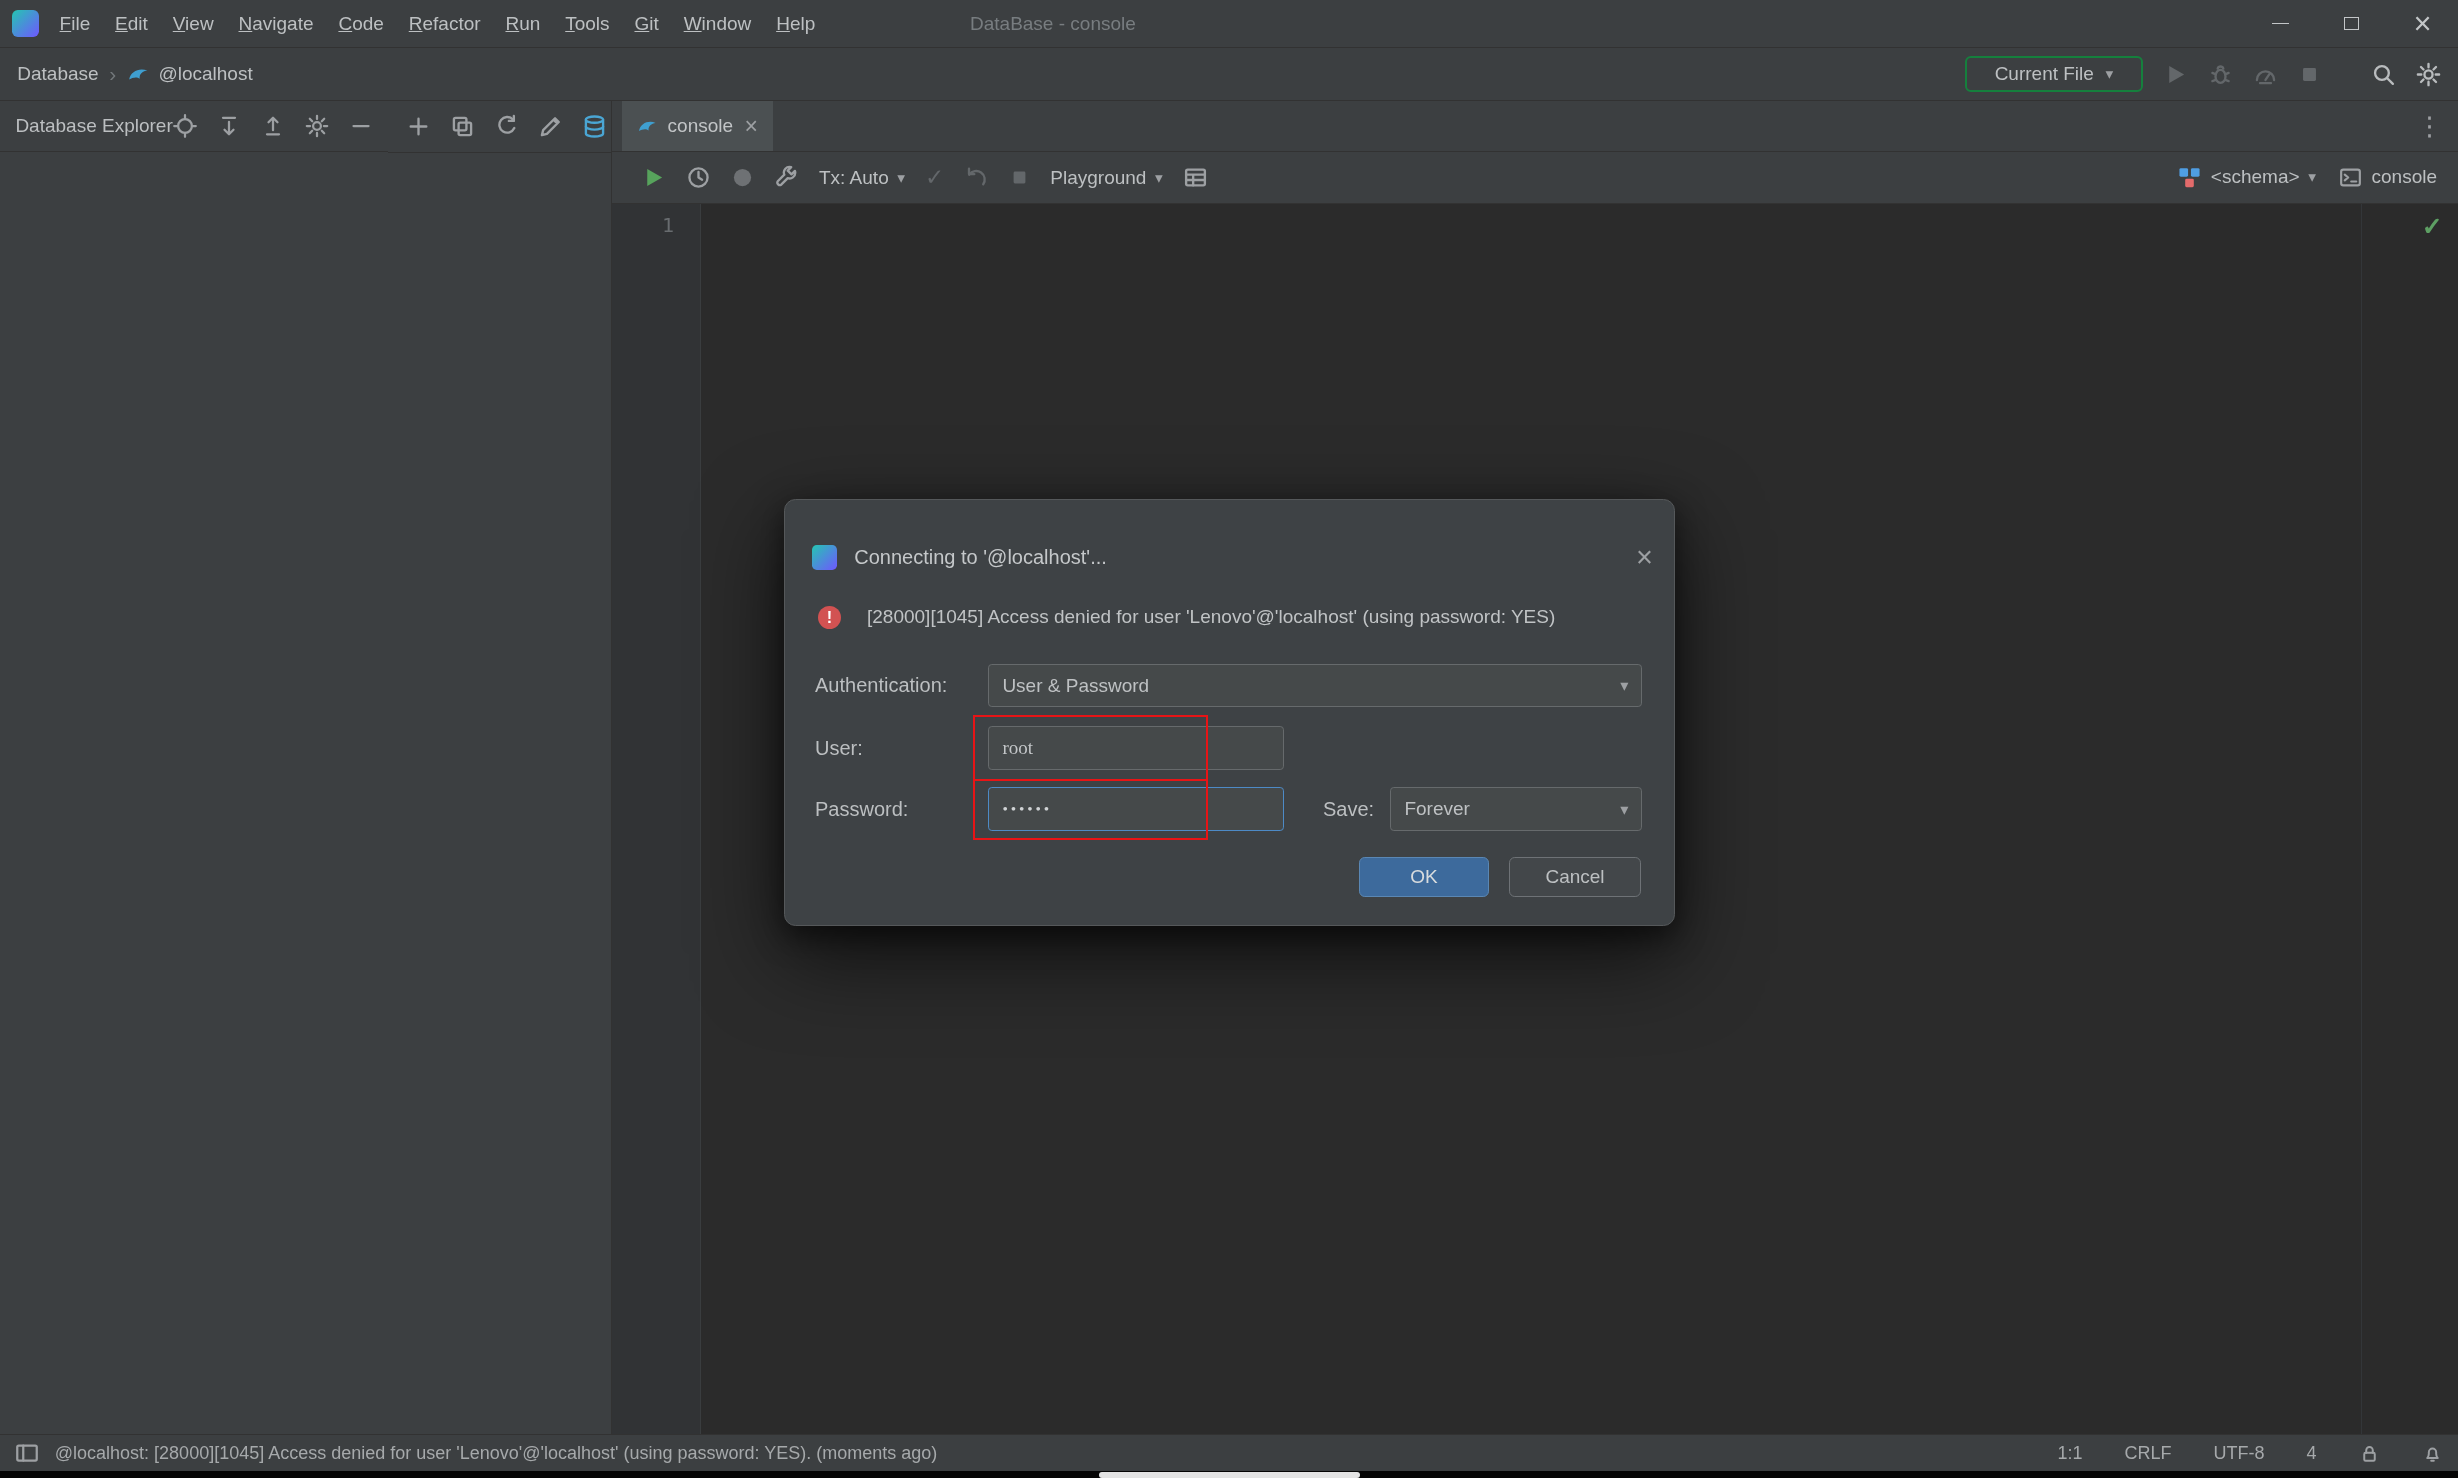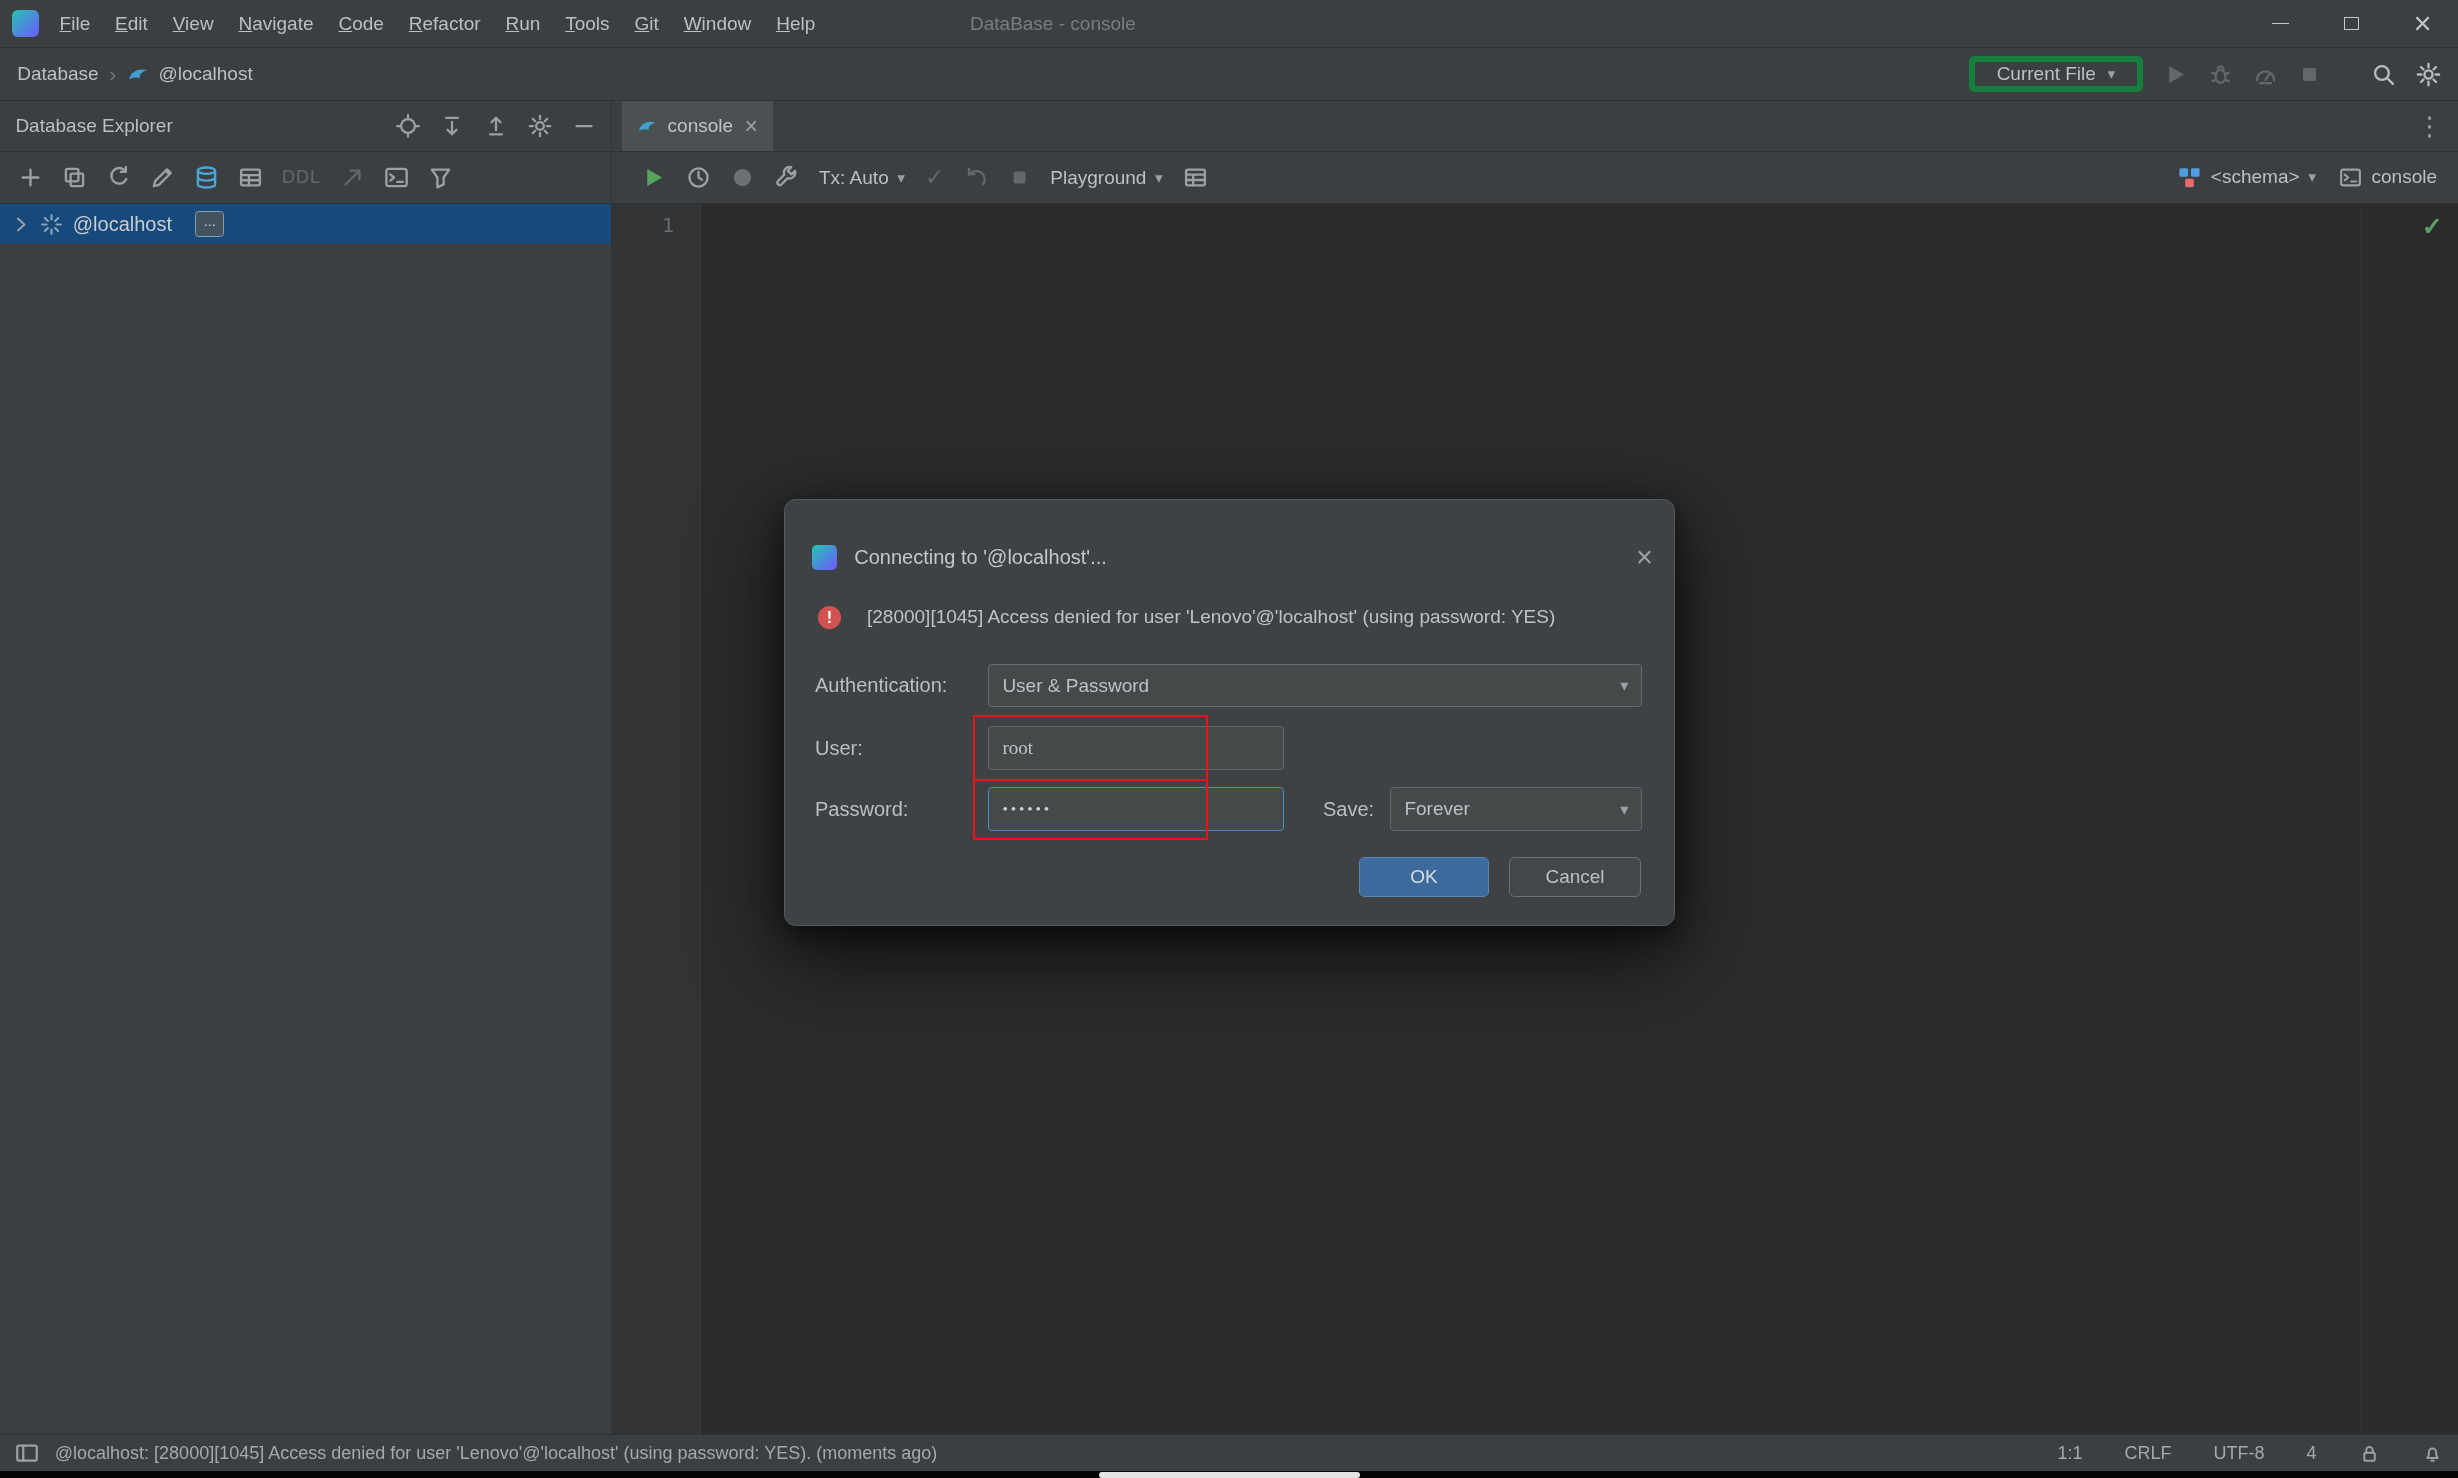--- a/index.html
+++ b/index.html
@@ -20,35 +20,35 @@
   .min-glyph{width:16.3px;height:0;border-top:1.9px solid #c3c6c8;display:block}
   .max-glyph{width:15.4px;height:13.4px;border:1.9px solid #c3c6c8;display:block}
   .close-glyph{font-size:31px;line-height:1}
 
   
   .crumbbar{height:53px;flex:0 0 auto;background:#3c3f41;border-bottom:1px solid #323232;display:flex;align-items:center;padding:0 17.3px;font-size:19px}
   .crumb{color:#bdc0c2}
   .crumb-sep{color:#73787b;margin:0 10.6px;font-size:21px}
   .ds-icon{margin-right:8.6px;display:inline-flex}
   .crumb-right{margin-left:auto;display:flex;align-items:center;gap:20px}
-  .runconfig{height:36px;border:6px solid #15803d;border-radius:5.8px;display:flex;align-items:center;gap:11.5px;padding:0 22px;color:#bdc0c2}
+  .runconfig{height:36px;border:2px solid #15803d;border-radius:5.8px;display:flex;align-items:center;gap:11.5px;padding:0 28px;color:#bdc0c2}
   .chev{color:#9da0a3;font-size:15.4px;line-height:1}
   .gap18{width:9.6px}
 
   
   .ib{display:inline-flex;align-items:center;justify-content:center}
   svg.ic *{fill:none;stroke:currentColor;stroke-width:1.5;stroke-linecap:round;stroke-linejoin:round}
   svg.fl *{fill:currentColor;stroke:none}
   .c-ico{color:#9da0a3}
   .c-dim{color:#63676a}
   .c-bright{color:#b9bcbe}
 
   
   .main{flex:1;display:flex;min-height:0}
-  .explorer{width:612px;flex:0 0 612px;background:#3c3f41;border-right:1px solid #323232;display:flex;flex-direction:column}
+  .explorer{width:612px;flex:0 0 612px;background:#3c3f41;border-right:1px solid #323232;display:flex;}
   .exp-header{height:51px;flex:0 0 auto;border-bottom:1px solid #323232;display:flex;align-items:center;padding:0 15.4px}
   .exp-title{font-size:19px;color:#bcbfc1}
   .exp-icons{margin-left:auto;display:flex;gap:20px;align-items:center}
   .exp-toolbar{height:52px;flex:0 0 auto;border-bottom:1px solid #323232;display:flex;align-items:center;padding:0 18px;gap:19px}
   .ddl{font-size:18px;color:#66696c;letter-spacing:1px}
   .tree{flex:1;min-height:0}
   .tree-row{height:40px;display:flex;align-items:center;padding-left:9.6px;gap:9.6px;font-size:20px;color:#c9ccce}
   .tree-row.selected{background:#174a7c}
   .badge{margin-left:13.4px;font-size:14.4px;line-height:1;padding:2.9px 7.7px 7.7px 7.7px;border:1px solid #8a9aa6;border-radius:3.8px;color:#cdd5da;background:#42525f}
 

